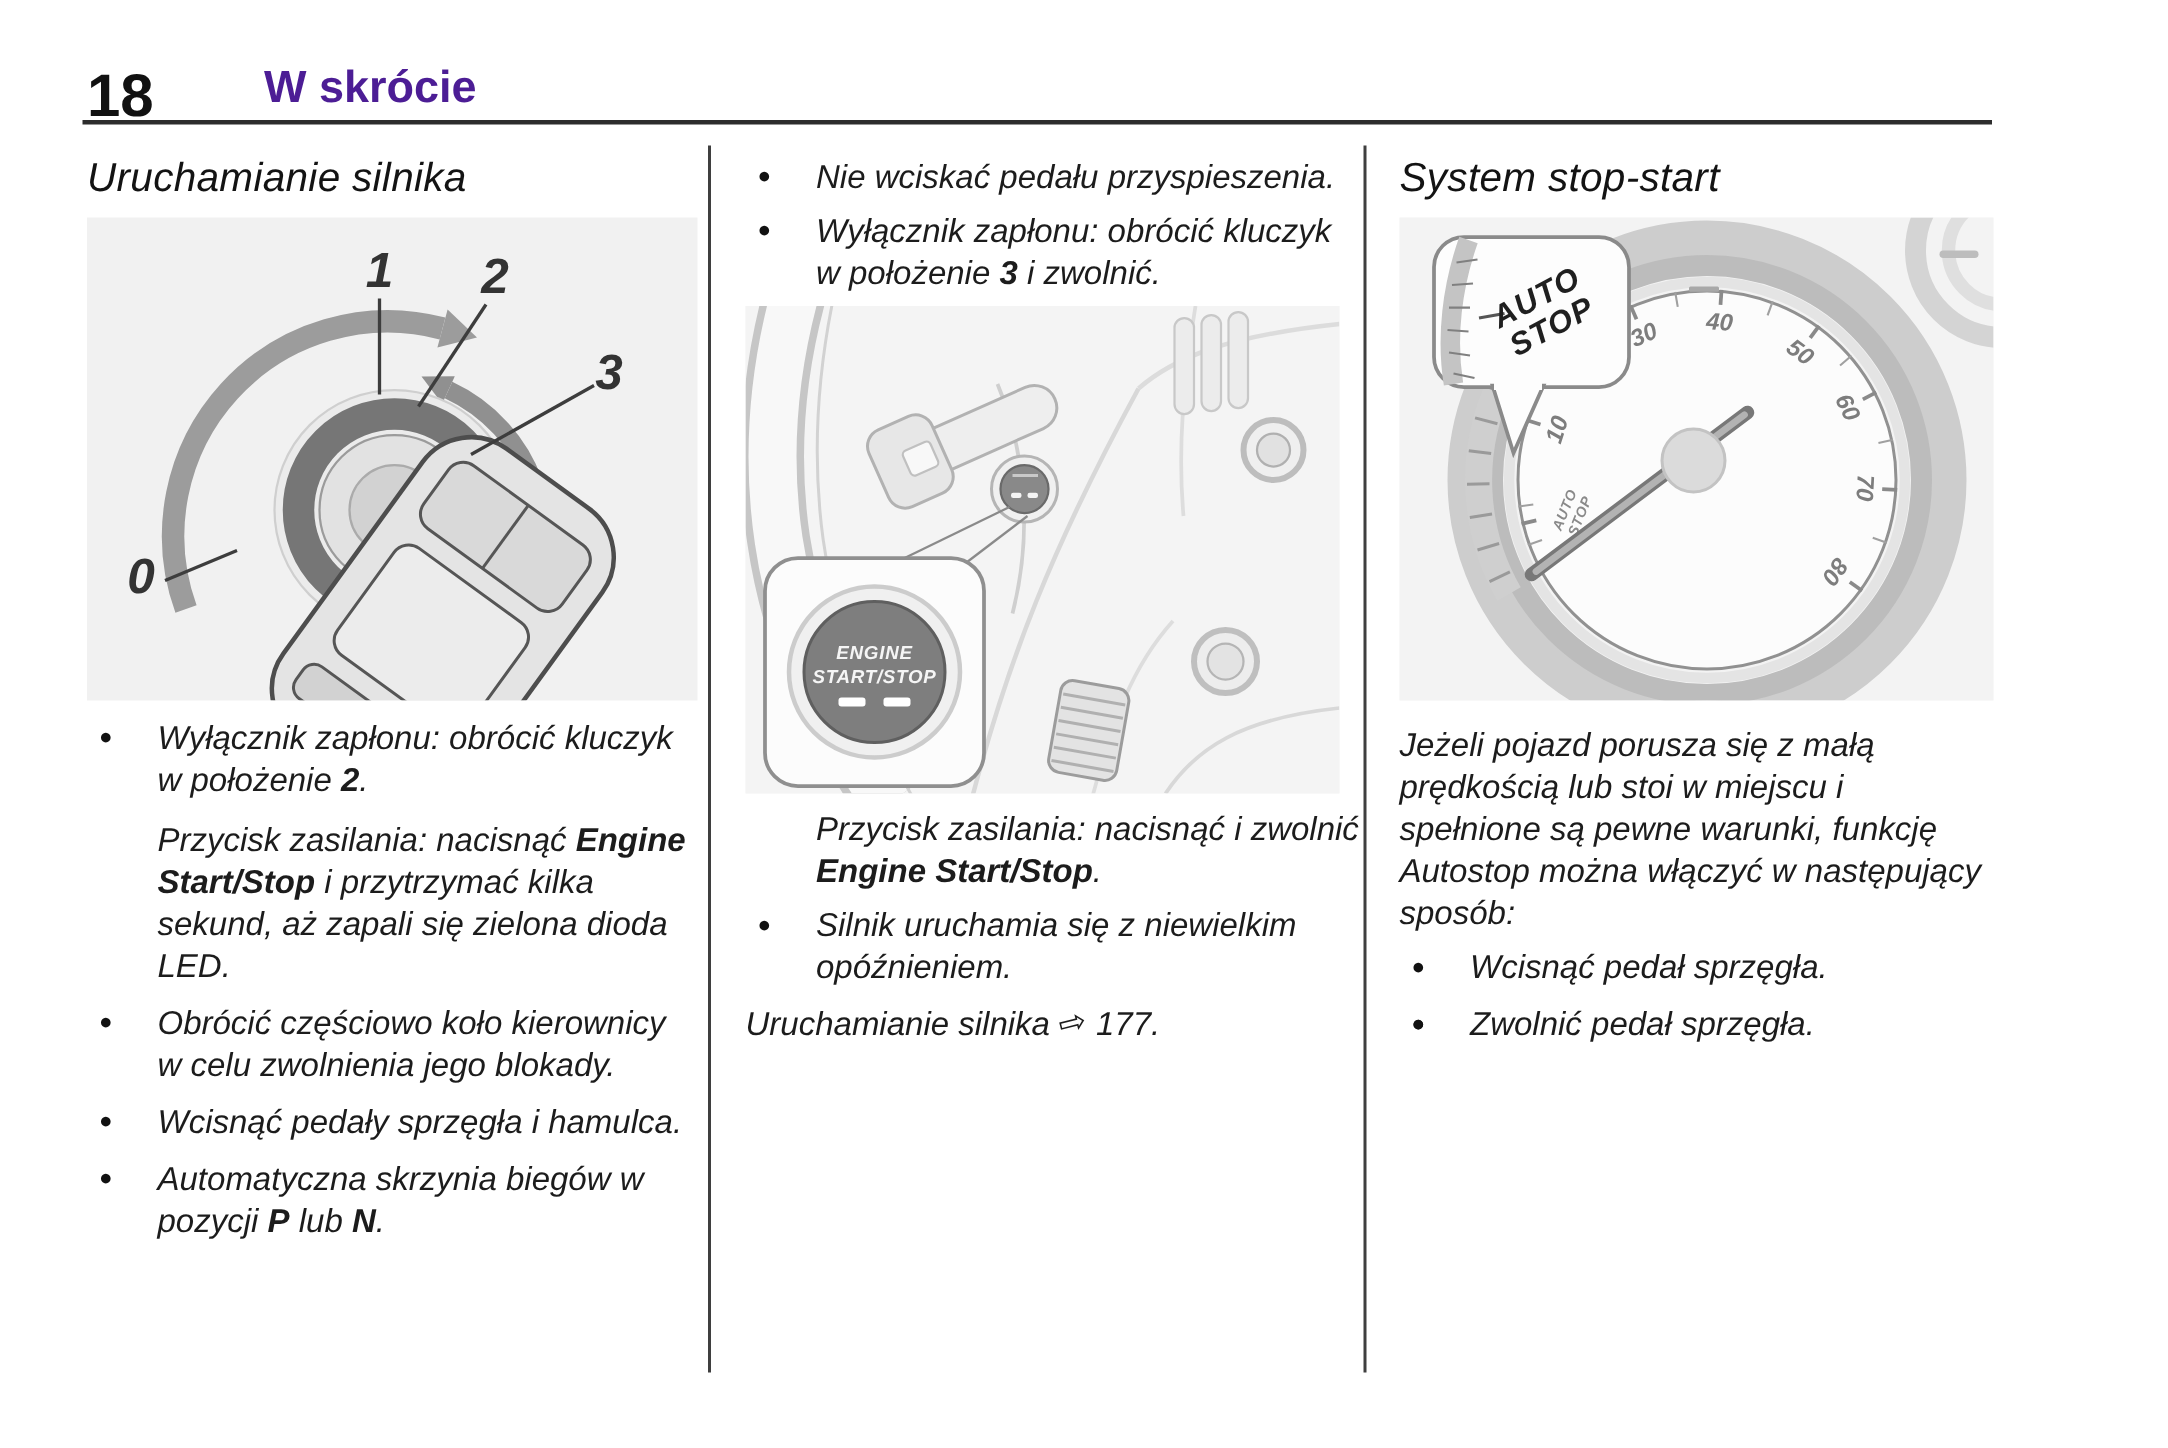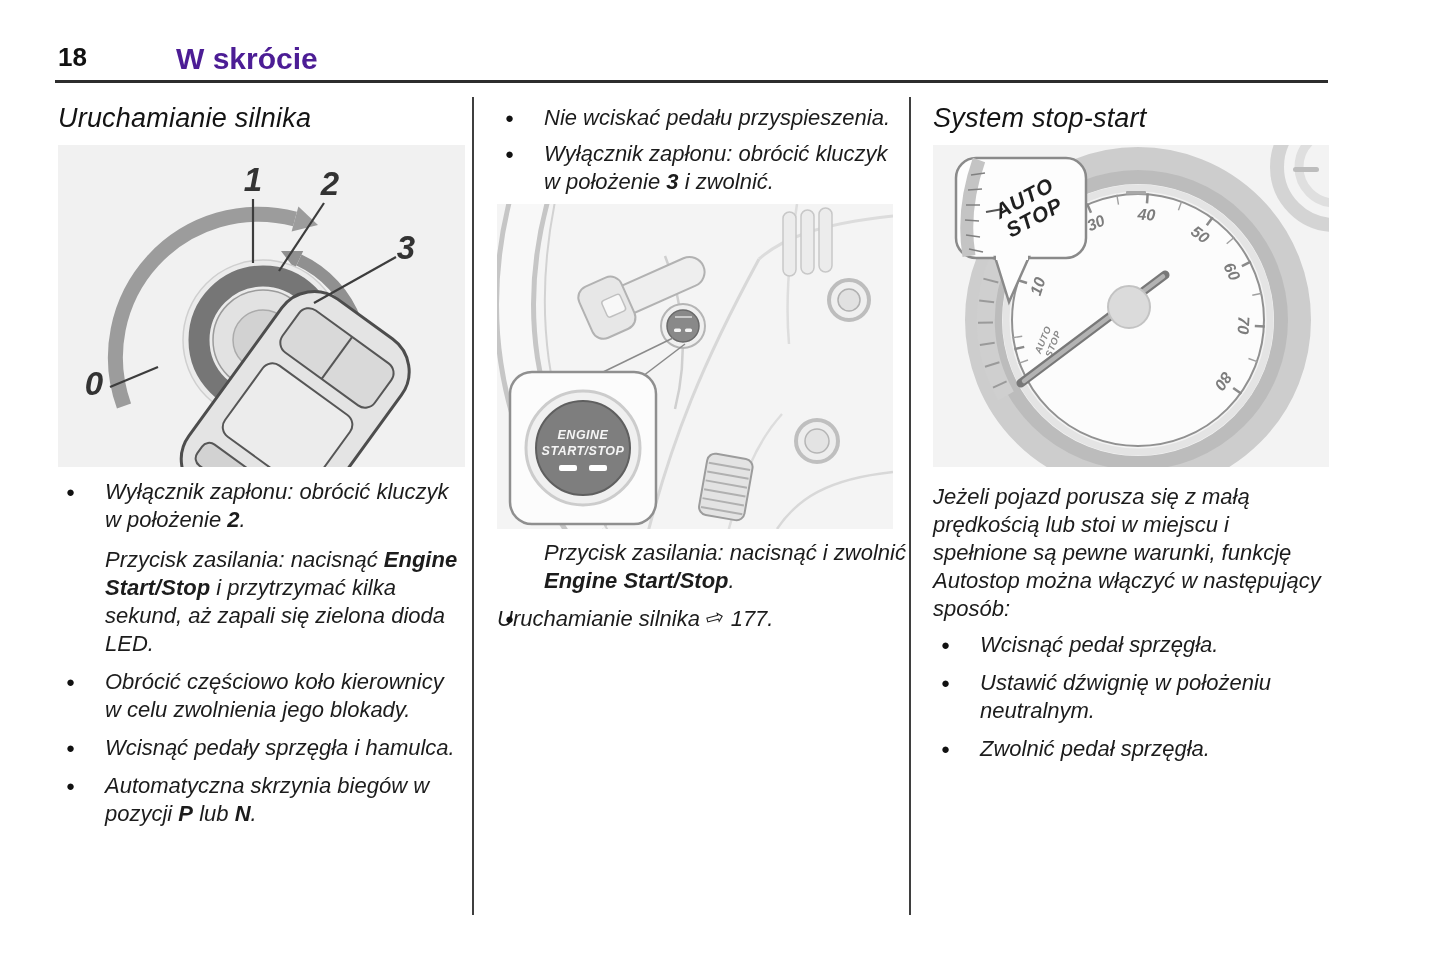--- a/index.html
+++ b/index.html
@@ -2,21 +2,21 @@
 <html><head>
 <meta charset="utf-8">
 <style>
   html,body{margin:0;padding:0;}
   body{
     width:1445px;height:965px;position:relative;overflow:hidden;
     background:#ffffff;color:#1c1c1c;
     font-family:"Liberation Sans","DejaVu Sans",sans-serif;
     -webkit-font-smoothing:antialiased;
   }
-  .pagenum{position:absolute;left:58px;top:42px;font-size:26px;font-weight:700;color:#111;text-align:right;}
+  .pagenum{position:absolute;left:58px;top:42px;font-size:40px;font-weight:700;color:#111;text-align:right;}
   .section-title{position:absolute;left:176px;top:42px;font-size:30px;font-weight:700;color:#4c1d95;}
   .header-rule{position:absolute;left:55px;top:80px;width:1273px;height:3px;background:#2d2d2d;}
   .vdiv{position:absolute;top:97px;height:818px;width:2px;background:#3f3f3f;}
   .vdiv.d1{left:472px;}
   .vdiv.d2{left:909px;}
 
   .col{position:absolute;top:102px;font-style:italic;}
   .col1{left:58px;width:407px;}
   .col2{left:497px;width:409px;}
   .col3{left:933px;width:390px;}
@@ -210,20 +210,21 @@
           <rect x="92" y="261" width="18" height="6" rx="2" fill="#ffffff"></rect>
         </g>
       </svg>
     </div>
 
     <p class="para-power"><span>Przycisk zasilania: nacisnąć i zwolnić </span><span class="b">Engine Start/Stop</span><span>.</span></p>
 
     <ul class="delay">
       <li>
         <span class="dot">●</span>
+        <p><span>Silnik uruchamia się z niewielkim opóźnieniem.</span></p>
       </li>
     </ul>
 
     <p class="crossref"><span>Uruchamianie silnika </span><span class="xref-arrow">⇨</span><span> 177.</span></p>
   </section>
 
   <section class="col col3">
     <h2>System stop-start</h2>
 
     <div class="fig fig3">
@@ -323,21 +324,20 @@
 
     <p class="intro"><span>Jeżeli pojazd porusza się z małą prędkością lub stoi w miejscu i spełnione są pewne warunki, funkcję Autostop można włączyć w następujący sposób:</span></p>
 
     <ul>
       <li>
         <span class="dot">●</span>
         <p><span>Wcisnąć pedał sprzęgła.</span></p>
       </li>
       <li>
         <span class="dot">●</span>
-        <p><span>Ustawić dźwignię w położeniu neutralnym.</span></p>
       </li>
       <li>
         <span class="dot">●</span>
         <p><span>Zwolnić pedał sprzęgła.</span></p>
       </li>
     </ul>
 
   </section>
 
 </div>

